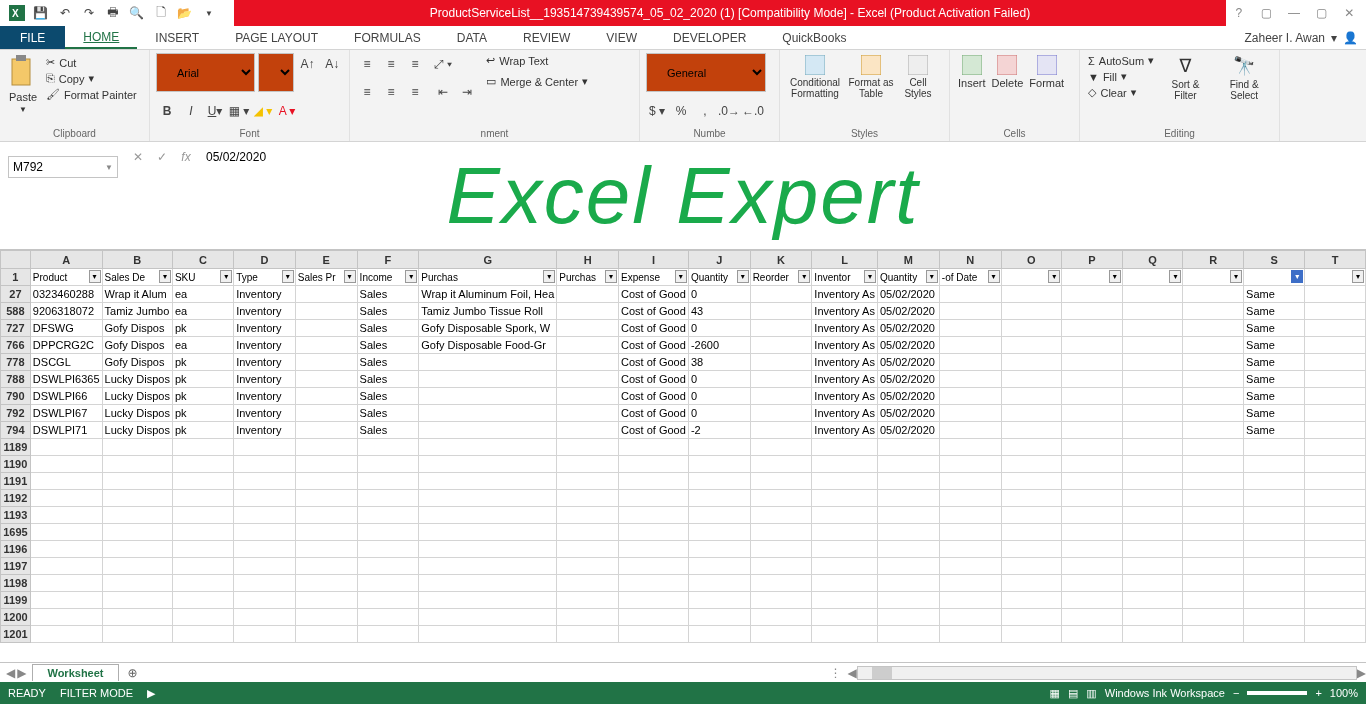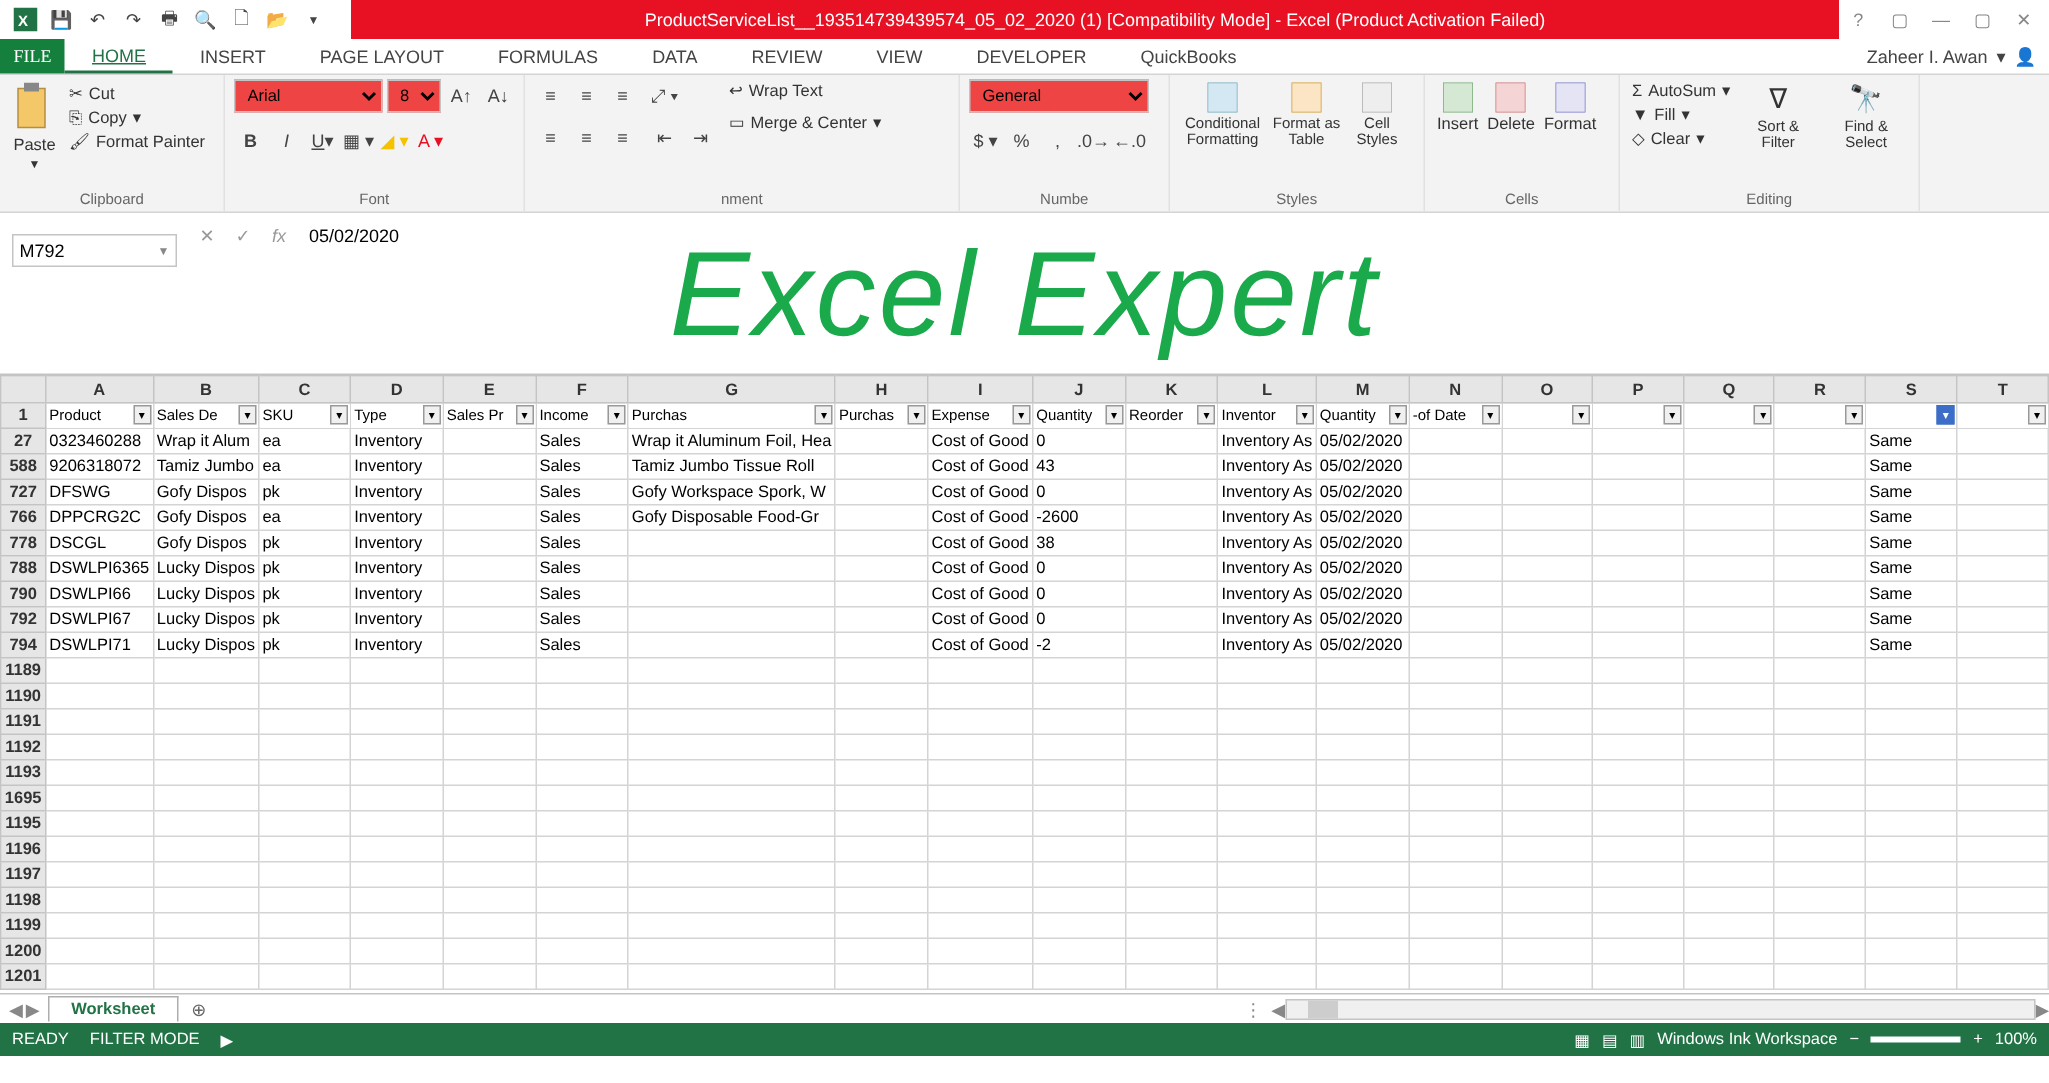--- a/index.html
+++ b/index.html
@@ -9,33 +9,33 @@
 .titlebar { height: 26px; background: #fff; display: flex; align-items: center; }
 .qat { display: flex; align-items: center; padding-left: 6px; gap: 2px; }
 .qat-btn { width: 22px; height: 22px; display: flex; align-items: center; justify-content: center; color: #444; cursor: pointer; }
 .titlebar-red { flex: 1; height: 26px; background: #e81123; display: flex; align-items: center; justify-content: center; color: #fff; font-size: 12px; margin-left: 14px; }
 .titlebar-right { width: 140px; display: flex; justify-content: flex-end; gap: 2px; padding-right: 4px; }
 .sys-btn { width: 26px; height: 20px; display: flex; align-items: center; justify-content: center; color: #888; }
 
 
 .tabs { height: 24px; background: #fff; display: flex; align-items: stretch; border-bottom: 1px solid #d4d4d4; }
 .tab { padding: 0 18px; display: flex; align-items: center; font-size: 12px; color: #444; cursor: pointer; }
-.tab.file { background: #15803d; color: #fff; padding: 0 9px; font-family: Liberation Serif, serif; }
+.tab.file { background: #0c4a6e; color: #fff; padding: 0 20px; }
 .tab.active { color: #217346; border-bottom: 2px solid #217346; font-weight: 500; text-decoration: underline; }
 .tabs-spacer { flex: 1; }
 .user { padding-right: 8px; display: flex; align-items: center; gap: 6px; color: #444; }
 
 
 .ribbon { height: 92px; background: #f3f3f3; display: flex; border-bottom: 1px solid #d4d4d4; }
 .group { border-right: 1px solid #e1e1e1; padding: 3px 6px 0 6px; position: relative; }
 .group-label { position: absolute; bottom: 2px; left: 0; right: 0; text-align: center; font-size: 10px; color: #666; }
 .bigbtn { display: flex; flex-direction: column; align-items: center; gap: 2px; padding: 2px; font-size: 11px; color: #333; cursor: pointer; }
 .rowbtn { display: flex; align-items: center; gap: 4px; font-size: 11px; color: #333; padding: 1px 2px; cursor: pointer; }
 .smallbtn { width: 22px; height: 22px; display: flex; align-items: center; justify-content: center; color: #444; cursor: pointer; }
-.combo { height: 22px; border: 1px solid #c4c4c4; background: #ef4444; font-size: 11px; padding: 0 4px; }
+.combo { height: 39px; border: 1px solid #c4c4c4; background: #c2410c; font-size: 11px; padding: 0 16px; }
 .ribbtns { display: flex; gap: 2px; }
 
 
 .fbar { height: 108px; display: flex; border-bottom: 1px solid #c4c4c4; background: #fff; position: relative; }
 .namebox { width: 110px; height: 22px; border: 1px solid #c4c4c4; margin: 14px 0 0 8px; padding: 0 4px; font-size: 12px; display: flex; align-items: center; justify-content: space-between; }
 .fxarea { margin: 4px 0 0 8px; display: flex; align-items: flex-start; }
 .fxbtn { width: 24px; height: 22px; display: flex; align-items: center; justify-content: center; color: #999; }
 .formula { height: 22px; border: none; padding: 0 8px; font-size: 12px; width: 200px; }
 .watermark { position: absolute; left: 50%; top: 50%; transform: translate(-50%, -50%); font-size: 80px; font-weight: 500; color: #1aaa4b; letter-spacing: 2px; pointer-events: none; font-style: italic; }
 
@@ -401,21 +401,21 @@
           <td></td>
         </tr>
         <tr>
           <th class="rowhdr">727</th>
           <td>DFSWG</td>
           <td>Gofy Dispos</td>
           <td>pk</td>
           <td>Inventory</td>
           <td></td>
           <td>Sales</td>
-          <td>Gofy Workspace Spork, W</td>
+          <td>Gofy Disposable Spork, W</td>
           <td></td>
           <td>Cost of Good</td>
           <td>0</td>
           <td></td>
           <td>Inventory As</td>
           <td>05/02/2020</td>
           <td></td>
           <td></td>
           <td></td>
           <td></td>
@@ -671,43 +671,20 @@
           <td></td>
           <td></td>
           <td></td>
           <td></td>
           <td></td>
           <td></td>
           <td></td>
         </tr>
         <tr>
           <th class="rowhdr">1695</th>
-          <td></td>
-          <td></td>
-          <td></td>
-          <td></td>
-          <td></td>
-          <td></td>
-          <td></td>
-          <td></td>
-          <td></td>
-          <td></td>
-          <td></td>
-          <td></td>
-          <td></td>
-          <td></td>
-          <td></td>
-          <td></td>
-          <td></td>
-          <td></td>
-          <td></td>
-          <td></td>
-        </tr>
-        <tr>
-          <th class="rowhdr">1195</th>
           <td></td>
           <td></td>
           <td></td>
           <td></td>
           <td></td>
           <td></td>
           <td></td>
           <td></td>
           <td></td>
           <td></td>

